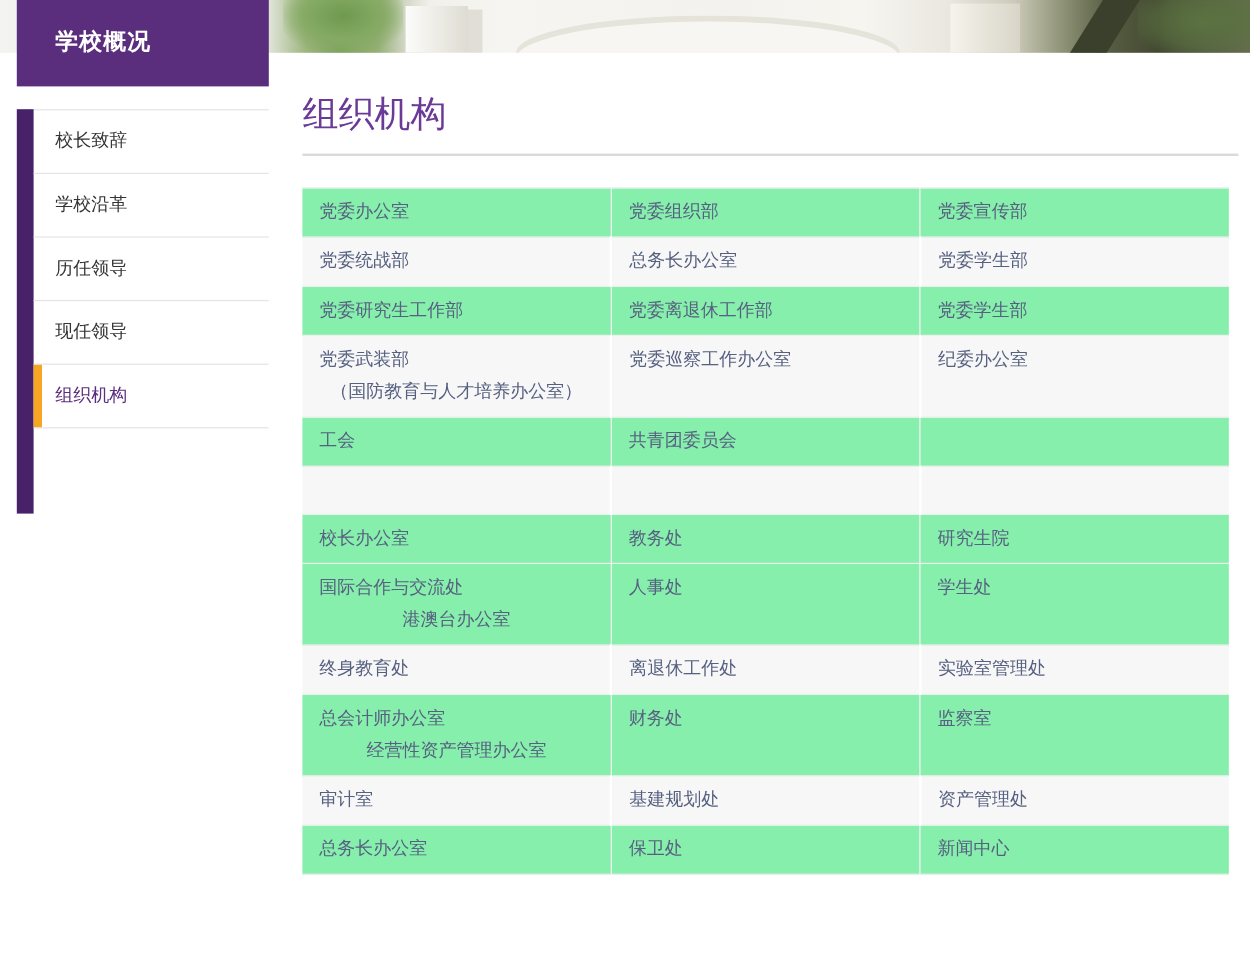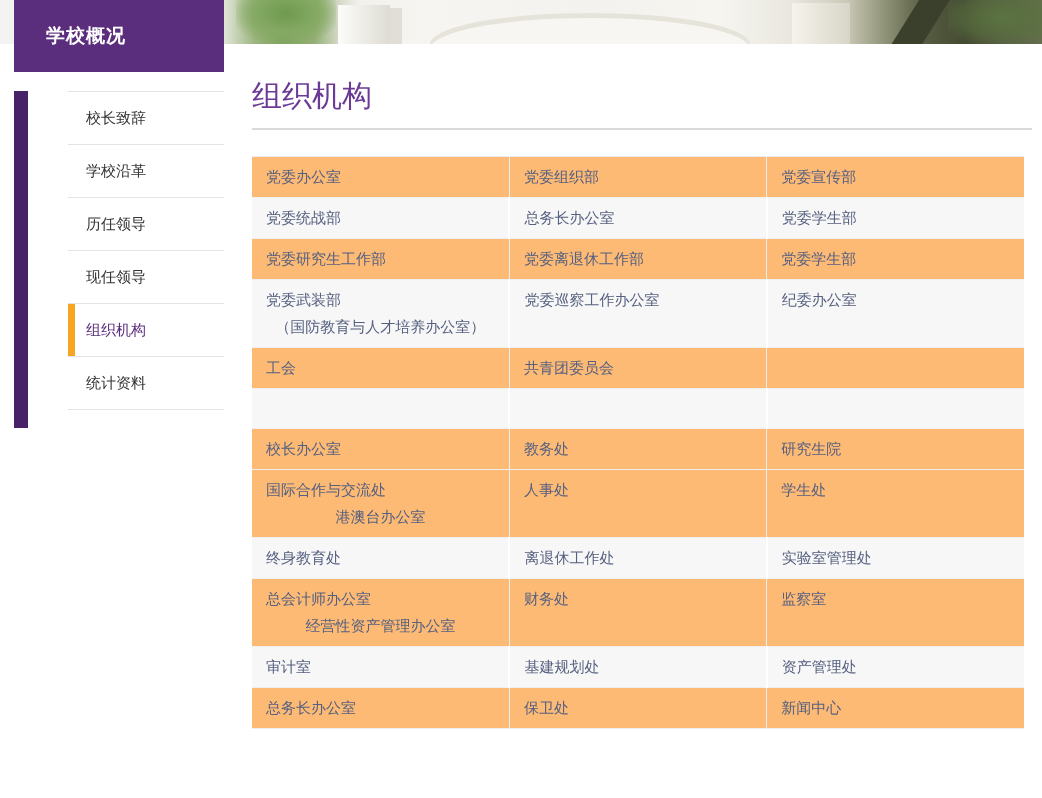--- a/index.html
+++ b/index.html
@@ -23,21 +23,21 @@
     background:#3a402c; transform:rotate(32deg); }
   .foliage-l { position:absolute; left:236px; top:0; width:100px; height:44px;
     background:radial-gradient(ellipse at 50% 30%, #6f9a4e 0%, #85aa64 45%, rgba(133,170,100,0) 78%); }
   .foliage-r { position:absolute; left:948px; top:0; width:94px; height:44px;
     background:radial-gradient(ellipse at 60% 40%, #5a7340 0%, rgba(90,115,64,.5) 55%, rgba(90,115,64,0) 82%); }
 
   
   .sidebar { position:absolute; left:14px; top:0; width:210px; }
   .side-header { height:72px; background:var(--sidebar-header-bg,#5a2d7d); color:#ffffff;
     font-size:19px; font-weight:bold; line-height:72px; padding-left:32px; letter-spacing:1px; }
-  .side-body { position:relative;padding-left:40px; }
+  .side-body { position:relative; }
   .side-strip { position:absolute; left:0; top:0; width:14px; height:337px;
     background:var(--sidebar-strip,#482268); }
   .side-menu { margin-left:14px; margin-top:19px; border-top:1px solid #e4e4e4; }
   .side-item { position:relative; height:53px; line-height:52px; border-bottom:1px solid #e4e4e4;
     padding-left:18px; font-size:15px; color:#333333; cursor:pointer; }
   .side-item.active { color:var(--active-text,#5a2d7d); }
   .active-bar { position:absolute; left:0; top:0; width:7px; height:100%;
     background:var(--active-marker,#f6a623); }
 
   
@@ -47,21 +47,21 @@
   .bc-sep { margin:0 5px; }
   .page-title { margin-top:20px; font-size:30px; line-height:40px; font-weight:400;
     color:var(--title-text,#6b3a96); }
   .title-divider { margin-top:12px; height:2px; background:#dadada; border:none; }
 
   
   table.org { margin-top:26px; width:772px; border-collapse:collapse; table-layout:fixed;
     border-top:1px solid #ededed; }
   table.org td { vertical-align:top; height:40px; padding:10px 14px; font-size:15px;
     line-height:20px; color:var(--cell-text,#566080); border-bottom:1px solid #efefef; }
-  tr.row-white td { background:#fdba74; }
+  tr.row-white td { background:#86efac; }
   tr.row-gray td  { background:var(--row-alt-bg,#f7f7f7); }
   tr.row-white td:not(:last-child) { border-right:1px solid #efefef; }
   tr.row-gray td:not(:last-child)  { border-right:2px solid #ffffff; }
   .cell-line { cursor:pointer; }
   .cell-line + .cell-line { margin-top:7px;text-align:center; }
 </style>
 </head>
 <body>
 
 <div class="banner">
@@ -76,21 +76,20 @@
 <div class="sidebar">
   <div class="side-header">学校概况</div>
   <div class="side-body">
     <div class="side-strip"></div>
     <div class="side-menu">
         <div class="side-item"><span>校长致辞</span></div>
         <div class="side-item"><span>学校沿革</span></div>
         <div class="side-item"><span>历任领导</span></div>
         <div class="side-item"><span>现任领导</span></div>
         <div class="side-item active"><span class="active-bar"></span><span>组织机构</span></div>
-        <div class="side-item"><span>统计资料</span></div>
       </div>
   </div>
 </div>
 
 <div class="main">
   <h1 class="page-title">组织机构</h1>
   <hr class="title-divider">
   <table class="org">
     <colgroup>
         <col style="width:33.34%">

